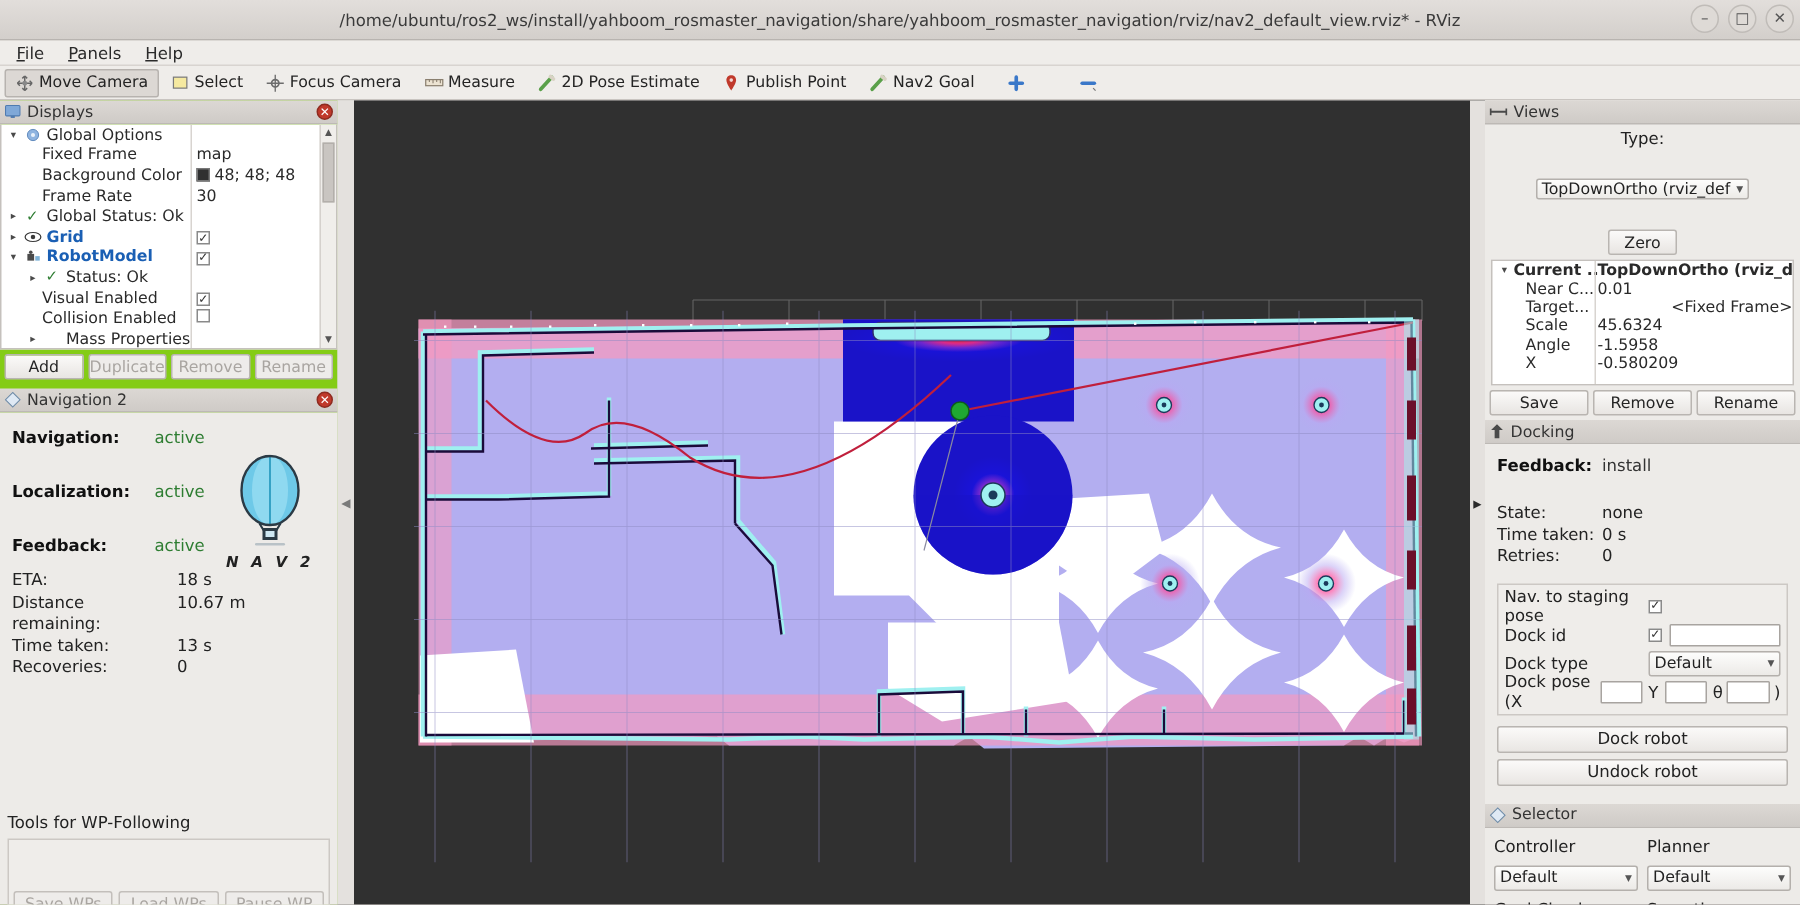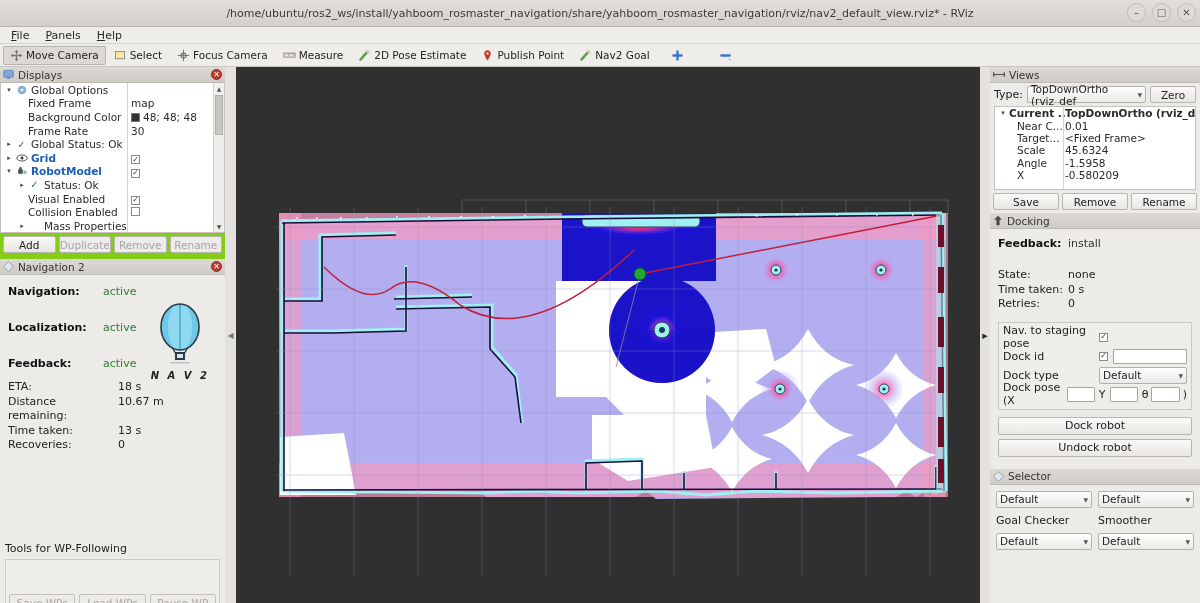--- a/index.html
+++ b/index.html
@@ -140,21 +140,21 @@
   .splitter2 {
     position:absolute; left:980px; top:67px; width:10px; height:536px;
     background:#e4e1de; display:flex; align-items:center; justify-content:center;
   }
 
   
   .rightcol {
     position:absolute; left:990px; top:67px; width:210px; height:536px;
     background:#edebe8;
   }
-  .rowline { display:flex; align-items:center; gap:4px; padding:3px 4px; }
+  .rowline { display:flex; align-items:center; gap:20px; padding:3px 4px;flex-direction:column; }
   .lbl { font-size:11px; color:#222; }
   .combo {
     height:17px; background:linear-gradient(#fdfdfc,#eceae7);
     border:1px solid #b4b0ac; border-radius:2px;
     display:flex; align-items:center; padding:0 3px; font-size:10.5px; color:#222;
     position:relative;
   }
   .combo .arrow { margin-left:auto; font-size:6px; color:#555; padding-left:4px;}
   .viewtree {
     margin:0 4px; background:#fff; border:1px solid #c5c1bd; height:84px;
@@ -639,21 +639,21 @@
       <div class="vdiv"></div>
       <div class="vrow" style="padding-left:2px;font-weight:bold;">
         <span class="tarrow">▾</span>
         <span class="vkey" style="width:56px;">Current ...</span>
         <span>TopDownOrtho (rviz_defaul</span>
       </div>
       <div class="vrow" style="padding-left:22px;">
         <span class="vkey" style="width:48px;">Near C...</span>
         <span>0.01</span>
       </div>
-      <div class="vrow" style="padding-left:22px;">
+      <div class="vrow" style="padding-left:22px;justify-content:space-between;">
         <span class="vkey" style="width:48px;">Target...</span>
         <span>&lt;Fixed Frame&gt;</span>
       </div>
       <div class="vrow" style="padding-left:22px;">
         <span class="vkey" style="width:48px;">Scale</span>
         <span>45.6324</span>
       </div>
       <div class="vrow" style="padding-left:22px;">
         <span class="vkey" style="width:48px;">Angle</span>
         <span>-1.5958</span>
@@ -725,20 +725,28 @@
       <div class="bigbtn">Undock robot</div>
     </div>
 
     <div class="panelhdr">
       <svg width="11" height="11" viewBox="0 0 16 16">
         <rect x="3" y="3" width="10" height="10" transform="rotate(45 8 8)" fill="#dfe9f4" stroke="#6e8ba8"></rect>
       </svg>
       <span class="ptitle">Selector</span>
     </div>
     <div class="selgrid">
+      <div class="selrow2">
+        <div class="selcell">
+          <span class="lbl2">Controller</span>
+        </div>
+        <div class="selcell">
+          <span class="lbl2">Planner</span>
+        </div>
+      </div>
       <div class="selrow2">
         <span class="combo selcell">
           <span>Default</span>
           <span class="arrow">▼</span>
         </span>
         <span class="combo selcell">
           <span>Default</span>
           <span class="arrow">▼</span>
         </span>
       </div>

